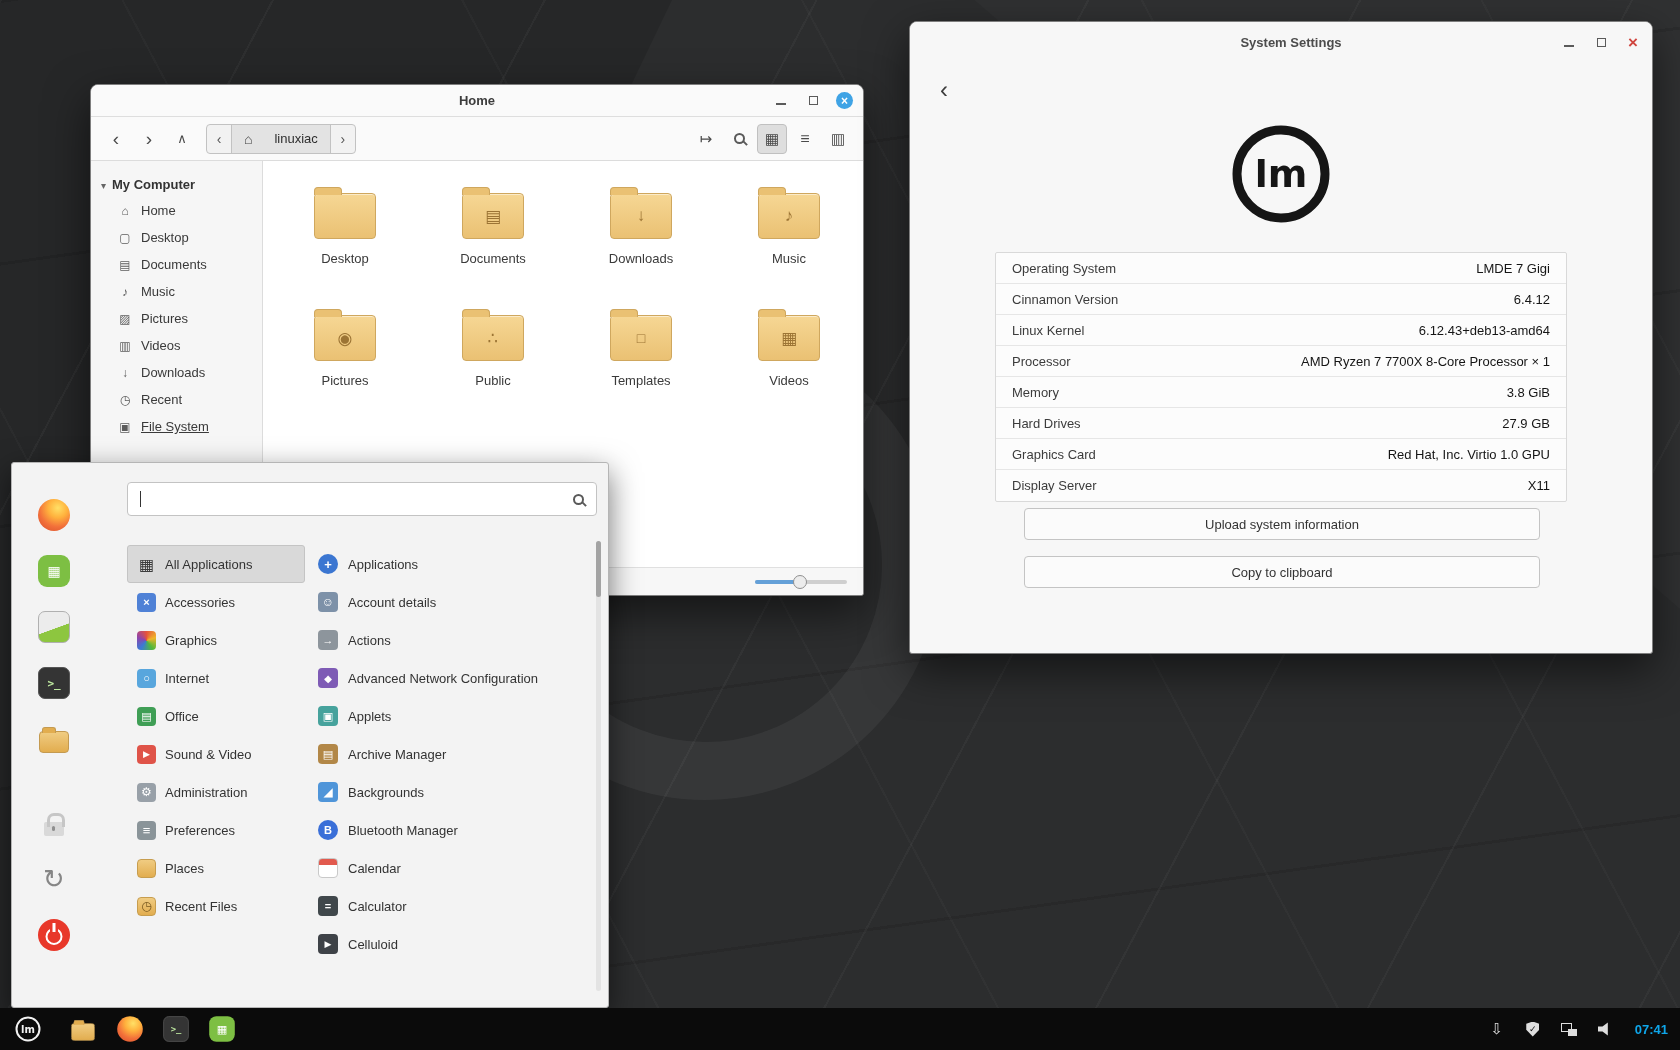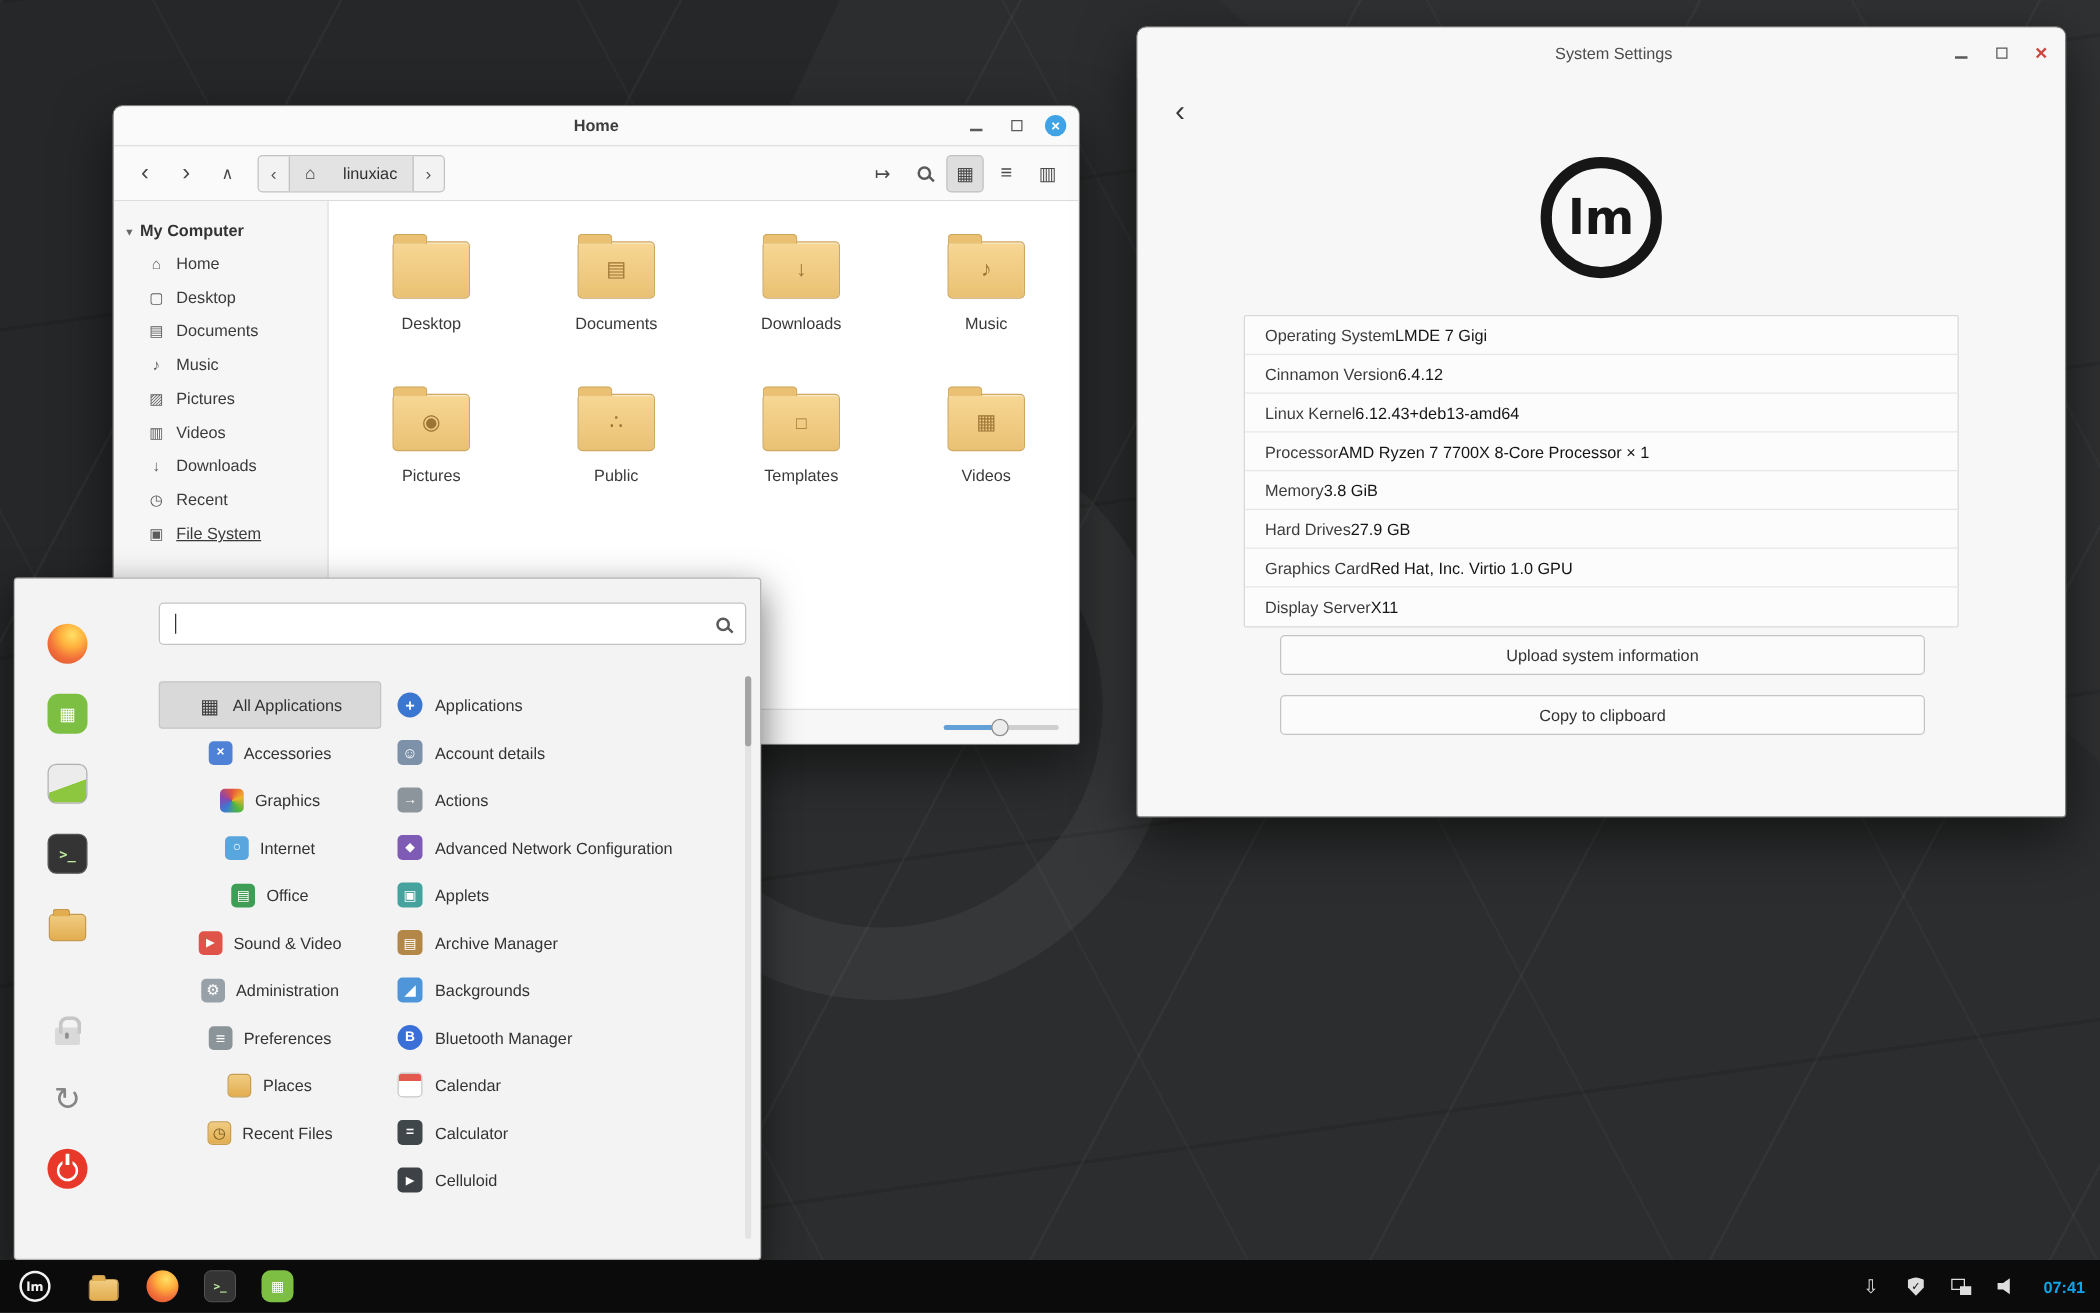--- a/index.html
+++ b/index.html
@@ -89,28 +89,28 @@
   .statusbar { height:28px; border-top:1px solid #e0e0e0; background:#f7f7f7;
     display:flex; align-items:center; justify-content:flex-end; padding-right:16px; }
   .zoom-track { width:92px; height:4px; background:#cfcfcf; border-radius:2px; position:relative; }
   .zoom-fill { position:absolute; left:0; top:0; height:4px; width:44px; background:#64a0d8; border-radius:2px; }
   .zoom-handle { position:absolute; left:38px; top:-5px; width:14px; height:14px; background:#ececec;
     border:1px solid #8f8f8f; border-radius:50%; }
 
   
   .settings { left:909px; top:21px; width:744px; height:633px; background:#f7f7f7; }
   .settings .titlebar { height:40px; background:#f7f7f7; border-bottom:none; }
-  .settings .wtitle { font-weight:400; color:#4c4c4c;margin-left:20px; }
+  .settings .wtitle { font-weight:700; color:#4c4c4c;margin-left:20px; }
   .back-btn { position:absolute; left:18px; top:52px; width:32px; height:32px; display:grid; place-items:center;
     border-radius:4px; color:#3c3c3c; }
   .back-btn::before { content:"‹"; font-size:24px; line-height:1; }
   .mint-logo { position:absolute; left:50%; top:100px; transform:translateX(-50%); }
   .info-table { position:absolute; left:85px; top:230px; width:572px; background:#fcfcfc;
     border:1px solid #d9d9d9; border-radius:2px; }
-  .info-row { height:31px; display:flex; align-items:center; 
+  .info-row { height:31px; display:flex; align-items:center; justify-content:space-between;
     padding:0 16px; border-bottom:1px solid #e6e6e6; font-size:13px; }
   .info-row:last-child { border-bottom:none; }
   .info-label { color:#3c3c3c; }
   .info-value { color:#151515; text-align:right; }
   .sett-buttons { position:absolute; left:114px; top:486px; width:516px; display:flex; flex-direction:column; gap:16px; }
   .sett-btn { height:32px; border:1px solid #c4c4c4; border-radius:4px; background:#fbfbfb;
     font-size:13px; color:#333; display:grid; place-items:center; font-family:inherit; }
 
   
   .menu-popup { position:absolute; left:11px; top:462px; width:598px; height:546px; background:#f3f3f3;
@@ -147,21 +147,21 @@
 
   .menu-search { position:absolute; left:115px; top:19px; width:470px; height:34px; background:#fff;
     border:1px solid #c3c3c3; border-radius:4px; display:flex; align-items:center; padding:0 12px; }
   .menu-search input { flex:1; border:none; outline:none; background:transparent; font-size:13px;
     font-family:inherit; color:#333; }
   .caret { width:1px; height:16px; background:#333; margin-right:2px; animation:blink 1.1s steps(1) infinite; }
   @keyframes blink { 50% { opacity:0; } }
 
   .cat-col { position:absolute; left:115px; top:82px; width:178px; }
   .cat-item { height:38px; display:flex; align-items:center; gap:9px; padding:0 9px; border-radius:3px;
-    font-size:13px; color:#333; border:1px solid transparent; white-space:nowrap;justify-content:center; }
+    font-size:13px; color:#333; border:1px solid transparent; white-space:nowrap; }
   .cat-item[data-active="true"] { background:#d9d9d9; border-color:#c4c4c4; }
   .cat-icon { width:19px; height:19px; border-radius:4px; display:grid; place-items:center;
     font-size:11px; color:#fff; flex:none; }
   .cat-icon[data-icon="all-applications-icon"] { background:transparent; color:#3c3c3c; font-size:16px; }
   .cat-icon[data-icon="all-applications-icon"]::before { content:"▦"; }
   .cat-icon[data-icon="accessories-icon"] { background:#4f81d6; }
   .cat-icon[data-icon="accessories-icon"]::before { content:"×"; font-weight:700; }
   .cat-icon[data-icon="graphics-icon"] { background:conic-gradient(#e5533d,#f0b429,#50b83c,#3a7bd5,#8e44ad,#e5533d); }
   .cat-icon[data-icon="internet-icon"] { background:#58a6dd; }
   .cat-icon[data-icon="internet-icon"]::before { content:"○"; }

